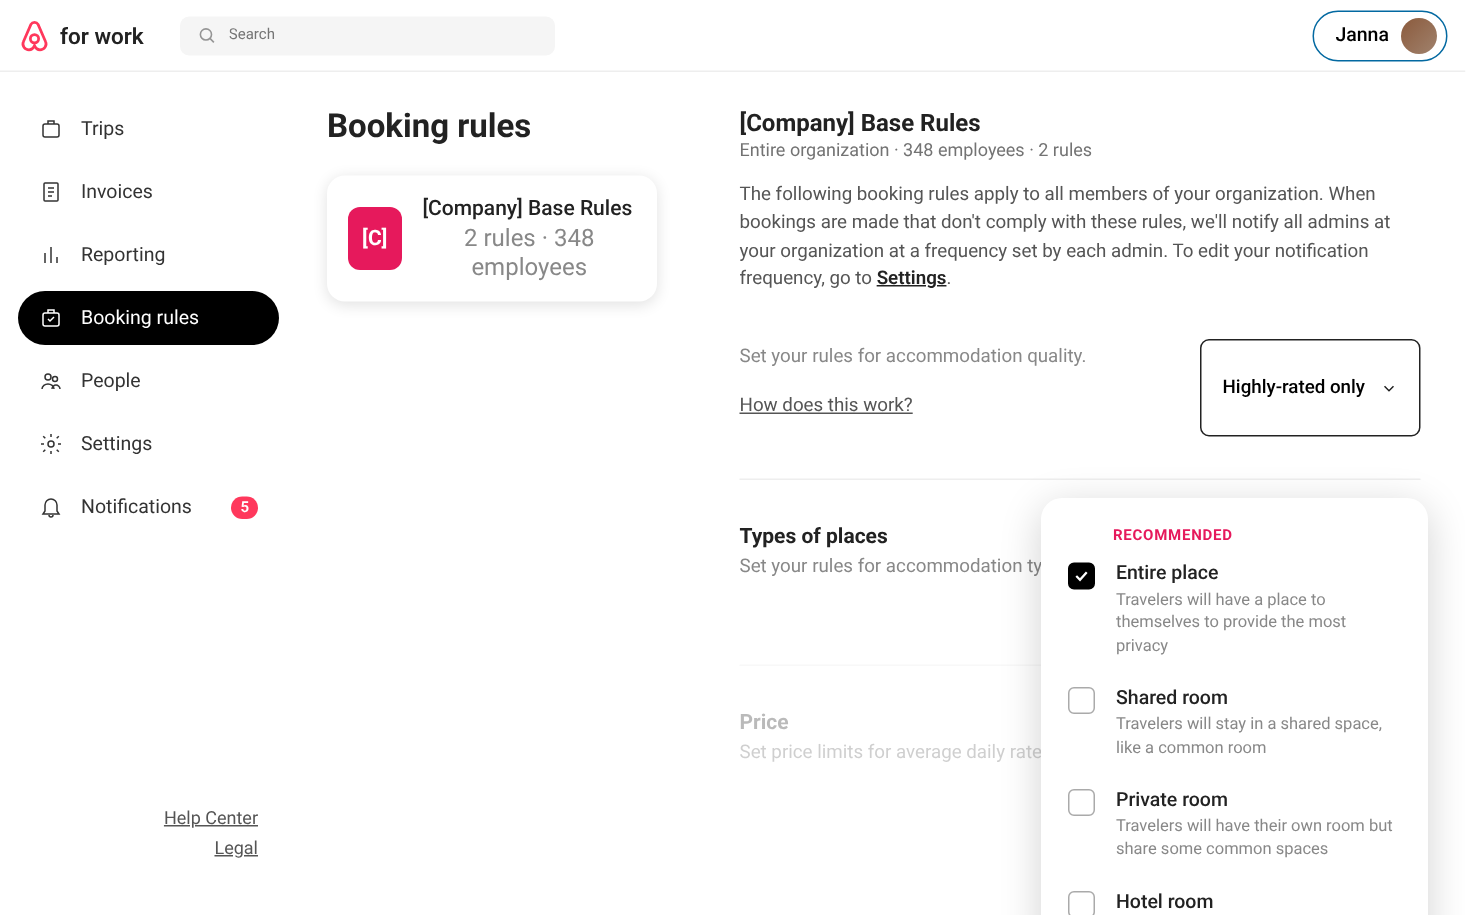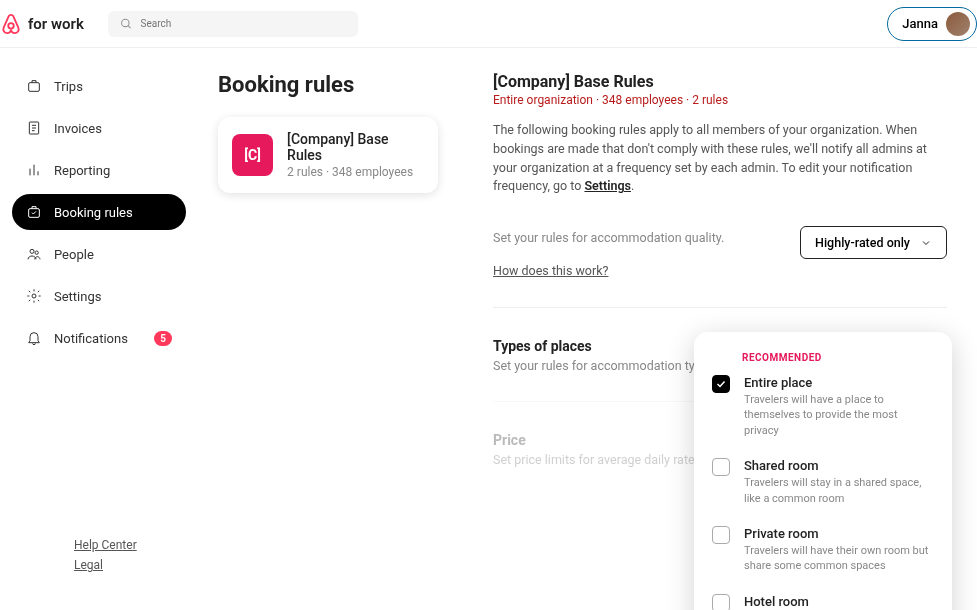--- a/index.html
+++ b/index.html
@@ -1,52 +1,52 @@
 <!DOCTYPE html>
 <html><head>
 <meta charset="utf-8">
 <style>
 * { margin:0; padding:0; box-sizing:border-box; font-family:-apple-system,BlinkMacSystemFont,"Segoe UI",Roboto,sans-serif; }
 body { width:977px; height:610px; background:#fff; overflow:hidden; position:relative; }
-.topbar { height:48px; display:flex; align-items:center; padding:0 0; border-bottom:1px solid #eee; }
+.topbar { height:48px; display:flex; align-items:center; padding:0 12px; border-bottom:1px solid #eee; }
 .logo-block { display:flex; align-items:center; gap:6px; margin-right:24px; }
 .logo-block svg { width:22px; height:22px; }
 .logo-text { font-weight:600; font-size:15px; color:#222; }
 .search-wrap { display:flex; align-items:center; background:#f5f5f5; border-radius:6px; padding:6px 12px; width:250px; }
 .search-wrap svg { width:14px; height:14px; margin-right:8px; opacity:.6; }
 .search-input { border:none; background:none; outline:none; font-size:10px; color:#1d4ed8; width:100%; }
 .spacer { flex:1; }
 .user-pill { display:flex; align-items:center; gap:8px; border:1px solid #0369a1; border-radius:20px; padding:4px 6px 4px 14px; font-size:13px; font-weight:500; }
 .avatar { width:24px; height:24px; border-radius:50%; background:linear-gradient(135deg,#8b5a3c,#a0826d); }
 .container { display:flex; height:calc(610px - 48px); }
-.sidebar { width:198px; padding:20px 12px; display:flex; flex-direction:column; }
+.sidebar { width:198px; padding:20px 12px; display:flex; flex-direction:column;text-align:right; }
 .nav-item { display:flex; align-items:center; gap:12px; padding:10px 14px; border-radius:22px; font-size:13px; color:#333; cursor:pointer; margin-bottom:6px; }
 .nav-item.active { background:#000; color:#fff; }
 .nav-item svg { width:16px; height:16px; }
 .nav-item.active svg { stroke:#fff; }
 .badge { background:#ff385c; color:#fff; font-size:10px; font-weight:600; padding:2px 6px; border-radius:10px; margin-left:auto; }
 .sidebar-footer { margin-top:auto; padding:0 14px 12px; }
 .sidebar-footer a { display:block; font-size:12px; color:#555; text-decoration:underline; margin-bottom:6px; cursor:pointer;margin-left:48px; }
 .main { flex:1; display:flex; }
 .col-left { width:265px; padding:24px 24px 0 20px; border-right:1px solid transparent; }
 .col-left h1 { font-size:22px; font-weight:700; color:#222; margin-bottom:20px; }
 .rule-card { display:flex; align-items:center; gap:14px; padding:14px; border-radius:12px; box-shadow:0 2px 10px rgba(0,0,0,.12); cursor:pointer; }
 .rule-avatar { width:42px; height:42px; border-radius:8px; background:#e6195c; color:#fff; display:flex; align-items:center; justify-content:center; font-weight:700; font-size:14px; }
 .rule-info .title { font-size:14px; font-weight:500; color:#222; }
-.rule-info .meta { font-size:12px; color:#888; margin-top:2px; }
+.rule-info .meta { font-size:16px; color:#888; margin-top:2px;text-align:center; }
 .col-right { flex:1; padding:24px 30px 0 30px; }
 .rule-header h2 { font-size:16px; font-weight:700; color:#222; }
-.rule-header .sub { font-size:12px; color:#b91c1c; margin-top:2px; }
+.rule-header .sub { font-size:12px; color:#737373; margin-top:2px; }
 .rule-header .desc { font-size:12.5px; color:#555; margin-top:14px; line-height:1.5; }
 .rule-header .desc a { color:#222; text-decoration:underline; font-weight:600; }
 .section { margin-top:30px; display:flex; justify-content:space-between; align-items:flex-start; gap:20px; }
 .section-text h3 { font-size:14px; font-weight:700; color:#222; }
 .section-text p { font-size:12.5px; color:#888; margin-top:4px; }
 .section-text a { font-size:12.5px; color:#555; text-decoration:underline; display:inline-block; margin-top:18px; cursor:pointer; }
-.dd-btn { display:flex; align-items:center; gap:10px; border:1px solid #222; border-radius:6px; padding:8px 14px; font-size:12.5px; font-weight:500; cursor:pointer; background:#fff; white-space:nowrap; }
+.dd-btn { display:flex; align-items:center; gap:10px; border:1px solid #222; border-radius:6px; padding:24px 14px; font-size:12.5px; font-weight:500; cursor:pointer; background:#fff; white-space:nowrap; }
 .dd-btn.grey { border-color:#bbb; }
 .dd-btn svg { width:12px; height:12px; }
 .divider { height:1px; background:#eee; margin-top:28px; }
 .divider.faded { opacity:.4; }
 
 .dropdown-panel { position:absolute; top:332px; left:694px; width:258px; background:#fff; border-radius:14px; box-shadow:0 6px 28px rgba(0,0,0,.18); padding:20px 18px 12px; }
 .dropdown-panel .rec { font-size:10px; font-weight:700; color:#e6195c; letter-spacing:.5px; margin-left:30px; margin-bottom:4px; }
 .opt { display:flex; gap:14px; padding:8px 0 12px; }
 .opt .cb { width:18px; height:18px; border:1px solid #aaa; border-radius:4px; flex-shrink:0; display:flex; align-items:center; justify-content:center; }
 .opt .cb.checked { background:#000; border-color:#000; }

